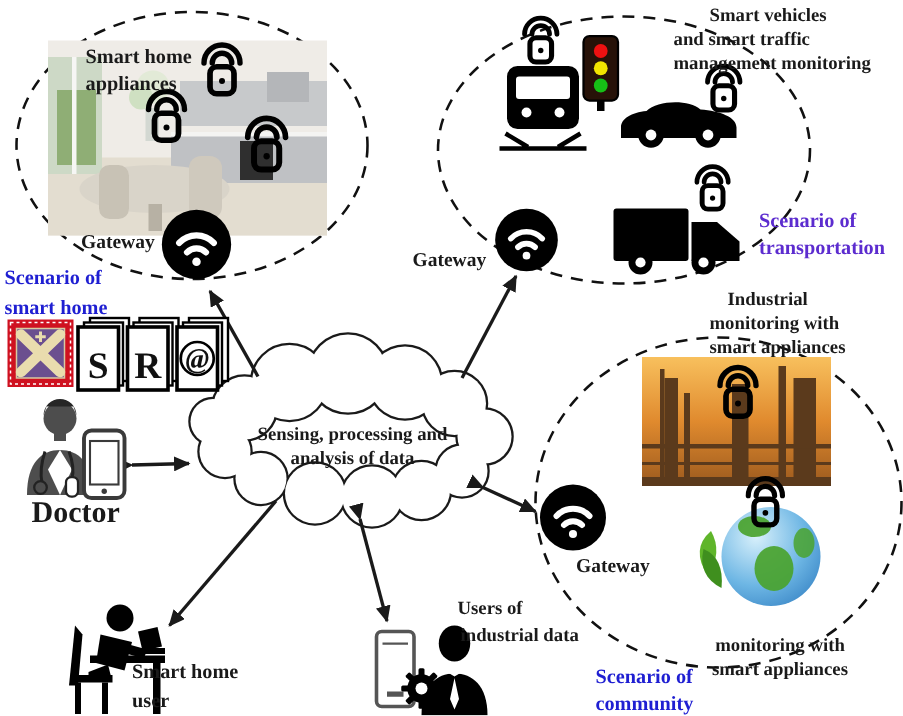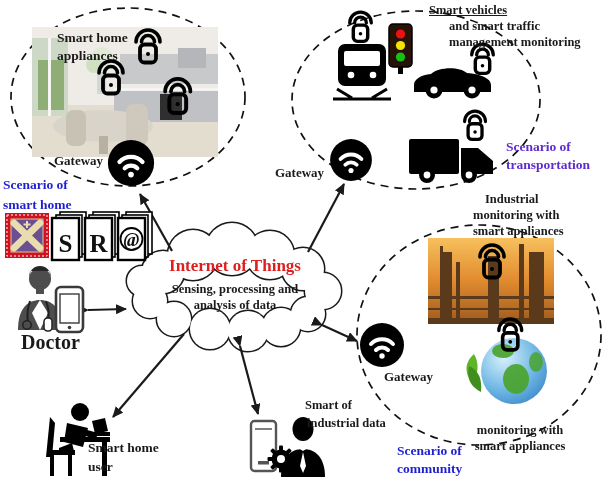--- a/index.html
+++ b/index.html
@@ -273,38 +273,37 @@
 
 <div class="txt s135" style="left:57px;top:31px;">Smart home</div>
 <div class="txt s135" style="left:57px;top:49px;">appliances</div>
 <div class="txt s13" style="left:54px;top:154px;">Gateway</div>
 <div class="txt s135 blue" style="left:3px;top:178px;">Scenario of</div>
 <div class="txt s135 blue" style="left:3px;top:198px;">smart home</div>
 <div class="txt" style="left:21px;top:332px;font-size:20px;">Doctor</div>
 <div class="txt s135" style="left:88px;top:441px;">Smart home</div>
 <div class="txt s135" style="left:88px;top:460px;">user</div>
 
-<div class="txt red center" style="left:140px;top:257px;width:190px;font-size:17px;">Internet of Things</div>
 <div class="txt center" style="left:140px;top:283px;width:190px;font-size:12.5px;">Sensing, processing and</div>
 <div class="txt center" style="left:140px;top:299px;width:190px;font-size:12.5px;">analysis of data</div>
 
-<div class="txt s125" style="left:429px;top:4px;text-decoration:underline;">Smart vehicles</div>
+<div class="txt s125" style="left:473px;top:4px;">Smart vehicles</div>
 <div class="txt s125" style="left:449px;top:20px;">and smart traffic</div>
 <div class="txt s125" style="left:449px;top:36px;">management monitoring</div>
 <div class="txt s13" style="left:275px;top:166px;">Gateway</div>
 <div class="txt s135 purple" style="left:506px;top:140px;">Scenario of</div>
 <div class="txt s135 purple" style="left:506px;top:158px;">transportation</div>
 
 <div class="txt s125" style="left:473px;top:193px;margin-left:12px;">Industrial</div>
 <div class="txt s125" style="left:473px;top:209px;">monitoring with</div>
 <div class="txt s125" style="left:473px;top:225px;">smart appliances</div>
 <div class="txt s13" style="left:384px;top:370px;">Gateway</div>
 
 <div class="txt s125 center" style="left:450px;top:424px;width:140px;">monitoring with</div>
 <div class="txt s125 center" style="left:450px;top:440px;width:140px;">smart appliances</div>
 
 <div class="txt s135 blue" style="left:397px;top:444px;">Scenario of</div>
 <div class="txt s135 blue" style="left:397px;top:462px;">community</div>
 
-<div class="txt s125" style="left:305px;top:399px;">Smart of</div>
+<div class="txt s125" style="left:305px;top:399px;">Users of</div>
 <div class="txt s125" style="left:307px;top:417px;">industrial data</div>
 
 </div>
 
 </body></html>

